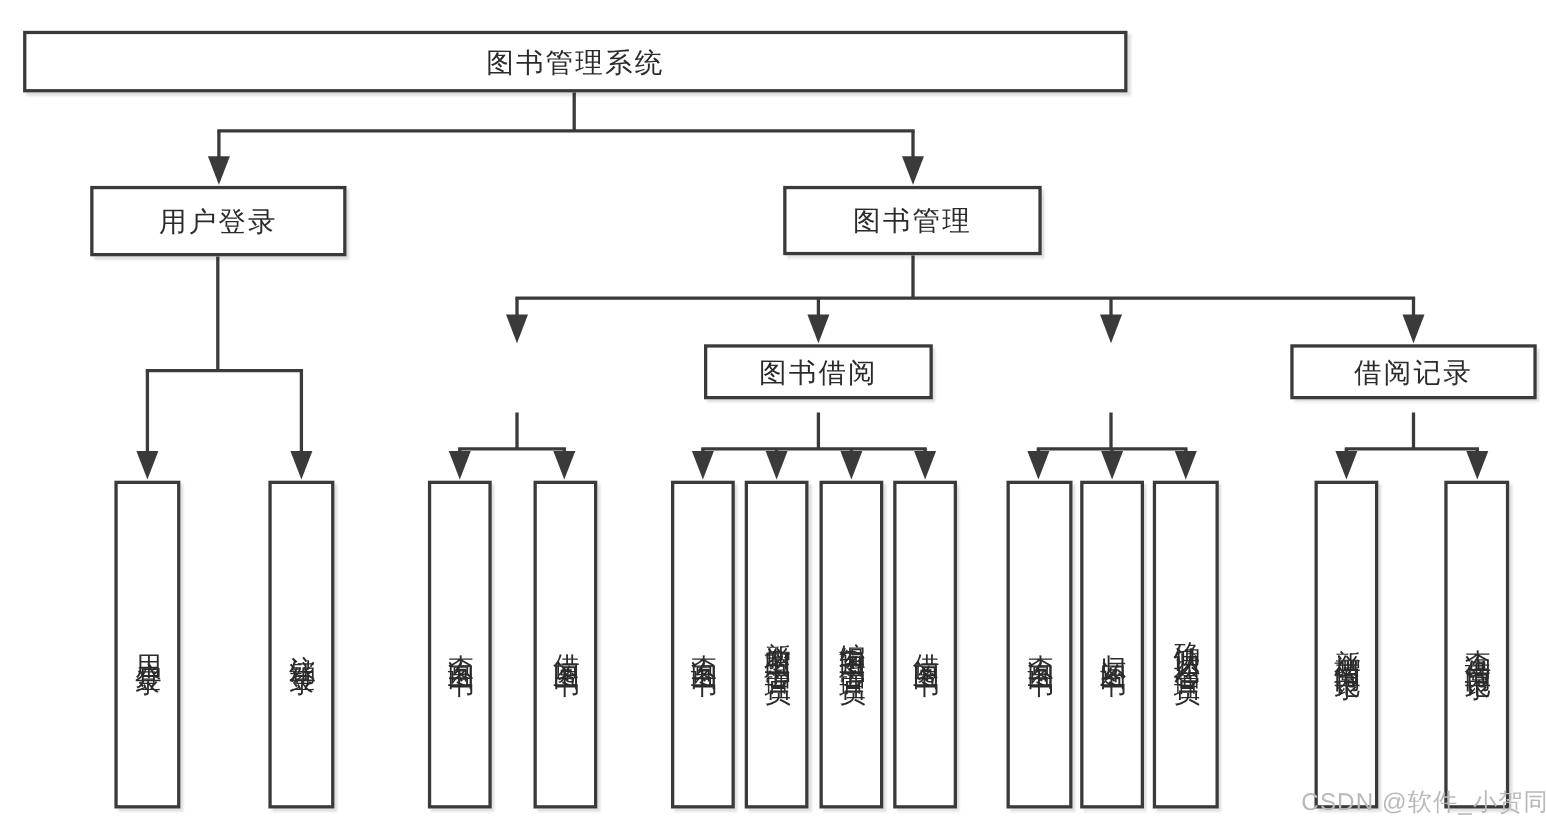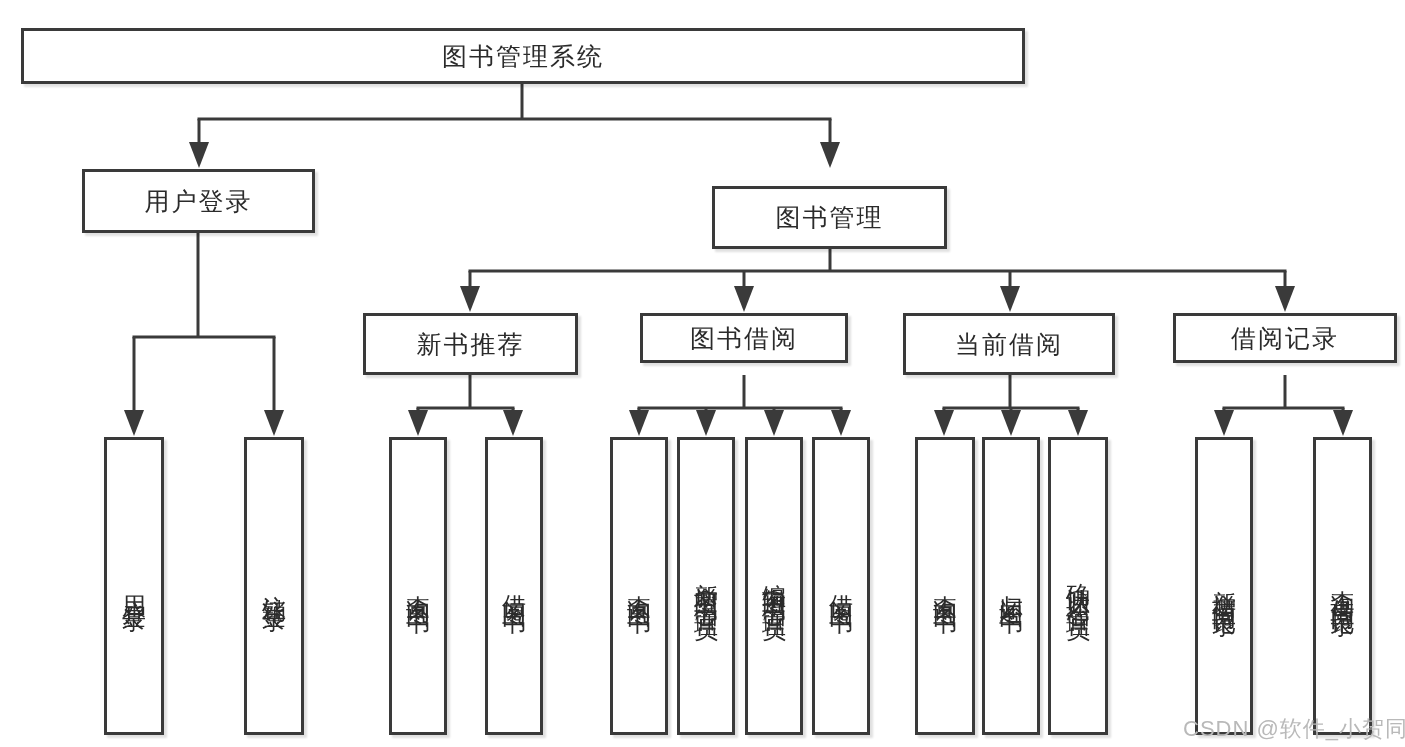--- a/index.html
+++ b/index.html
@@ -118,25 +118,23 @@
       <polygon points="1001,410 1021,410 1011,436"></polygon>
       <polygon points="1068,410 1088,410 1078,436"></polygon>
       <polygon points="1214,410 1234,410 1224,436"></polygon>
       <polygon points="1333,410 1353,410 1343,436"></polygon>
     </g>
   </svg>
 
   <div class="node hnode" style="left:21px; top:12px; width:1004px; height:56px;margin-top:16px;">图书管理系统</div>
 
   <div class="node hnode" style="left:82px; top:169px; width:233px; height:64px;">用户登录</div>
-  <div class="node hnode" style="left:712px; top:186px; width:235px; height:63px;">图书管理</div>
+  <div class="node hnode" style="left:712px; top:169px; width:235px; height:63px;">图书管理</div>
 
-  <div class="node hnode" style="left:363px; top:313px; width:215px; height:62px;">新书推荐</div>
   <div class="node hnode" style="left:640px; top:313px; width:208px; height:50px;">图书借阅</div>
-  <div class="node hnode" style="left:903px; top:313px; width:212px; height:62px;">当前借阅</div>
   <div class="node hnode" style="left:1173px; top:313px; width:224px; height:50px;">借阅记录</div>
 
   <div class="node vnode" style="left:104px; top:437px; width:60px; height:298px;">用户登录</div>
   <div class="node vnode" style="left:244px; top:437px; width:60px; height:298px;">注销登录</div>
 
   <div class="node vnode" style="left:389px; top:437px; width:58px; height:298px;">查询图书</div>
   <div class="node vnode" style="left:485px; top:437px; width:58px; height:298px;">借阅图书</div>
 
   <div class="node vnode" style="left:610px; top:437px; width:58px; height:298px;">查询图书</div>
   <div class="node vnode" style="left:677px; top:437px; width:58px; height:298px;">新增图书（管理员）</div>

